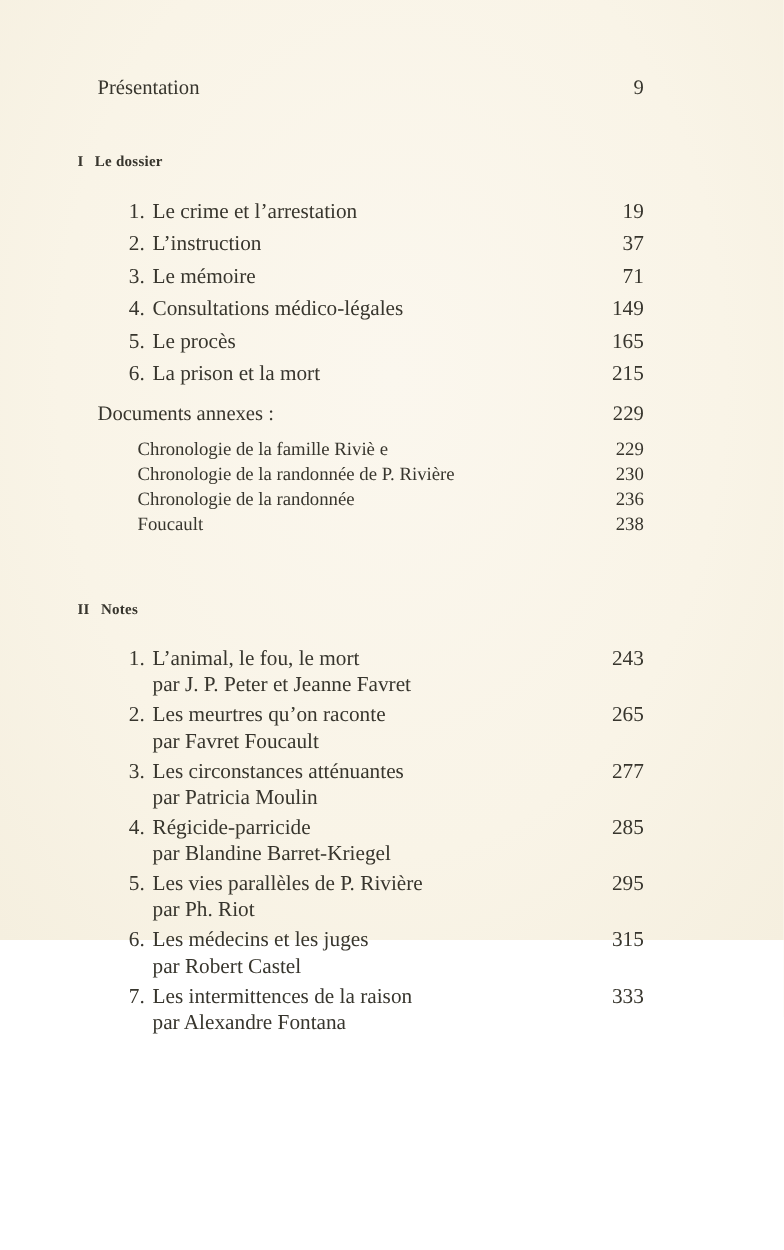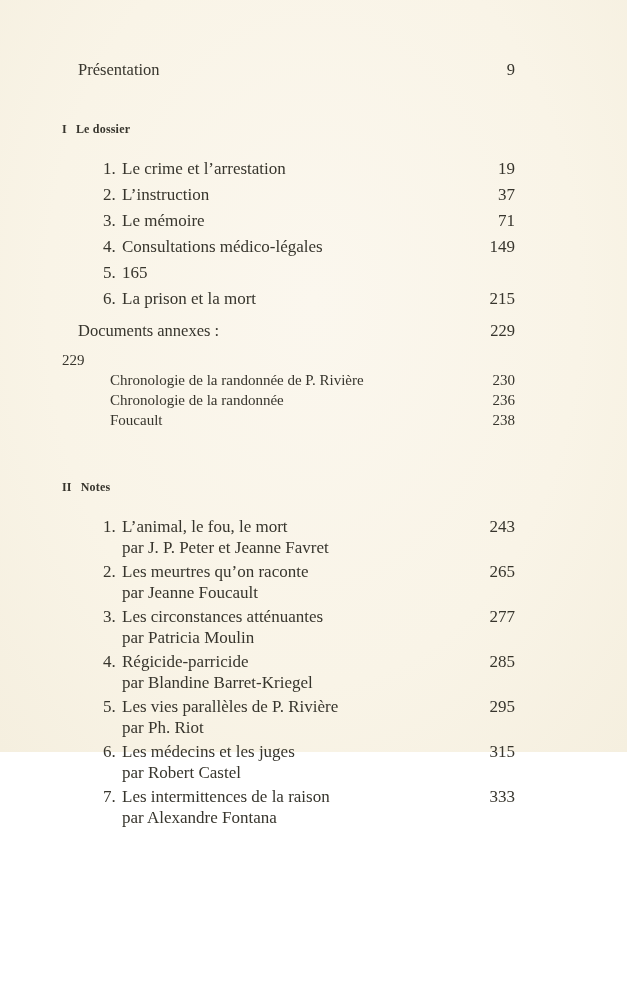--- a/index.html
+++ b/index.html
@@ -124,35 +124,37 @@
         <span class="toc-title">Le mémoire</span>
         <span class="toc-page">71</span>
       </div>
       <div class="toc-row">
         <span class="toc-num">4.</span>
         <span class="toc-title">Consultations médico-légales</span>
         <span class="toc-page">149</span>
       </div>
       <div class="toc-row">
         <span class="toc-num">5.</span>
+        <span class="toc-title">Le procès</span>
         <span class="toc-page">165</span>
       </div>
       <div class="toc-row">
         <span class="toc-num">6.</span>
         <span class="toc-title">La prison et la mort</span>
         <span class="toc-page">215</span>
       </div>
     </div>
 
     <div class="annex-heading">
       <span>Documents annexes :</span>
       <span>229</span>
     </div>
     <div class="annex-items">
       <div class="annex-row">
+        <span class="annex-title">Chronologie de la famille Riviè e</span>
         <span class="annex-page-num">229</span>
       </div>
       <div class="annex-row">
         <span class="annex-title">Chronologie de la randonnée de P. Rivière</span>
         <span class="annex-page-num">230</span>
       </div>
       <div class="annex-row">
         <span class="annex-title">Chronologie de la randonnée</span>
         <span class="annex-page-num">236</span>
       </div>
@@ -172,21 +174,21 @@
         <span class="note-body">
           <span class="note-title">L’animal, le fou, le mort</span><br>
           <span class="note-author">par J. P. Peter et Jeanne Favret</span>
         </span>
         <span class="note-page">243</span>
       </div>
       <div class="note-block">
         <span class="note-num">2.</span>
         <span class="note-body">
           <span class="note-title">Les meurtres qu’on raconte</span><br>
-          <span class="note-author">par Jeanne Foucault</span>
+          <span class="note-author">par Favret Foucault</span>
         </span>
         <span class="note-page">265</span>
       </div>
       <div class="note-block">
         <span class="note-num">3.</span>
         <span class="note-body">
           <span class="note-title">Les circonstances atténuantes</span><br>
           <span class="note-author">par Patricia Moulin</span>
         </span>
         <span class="note-page">277</span>

